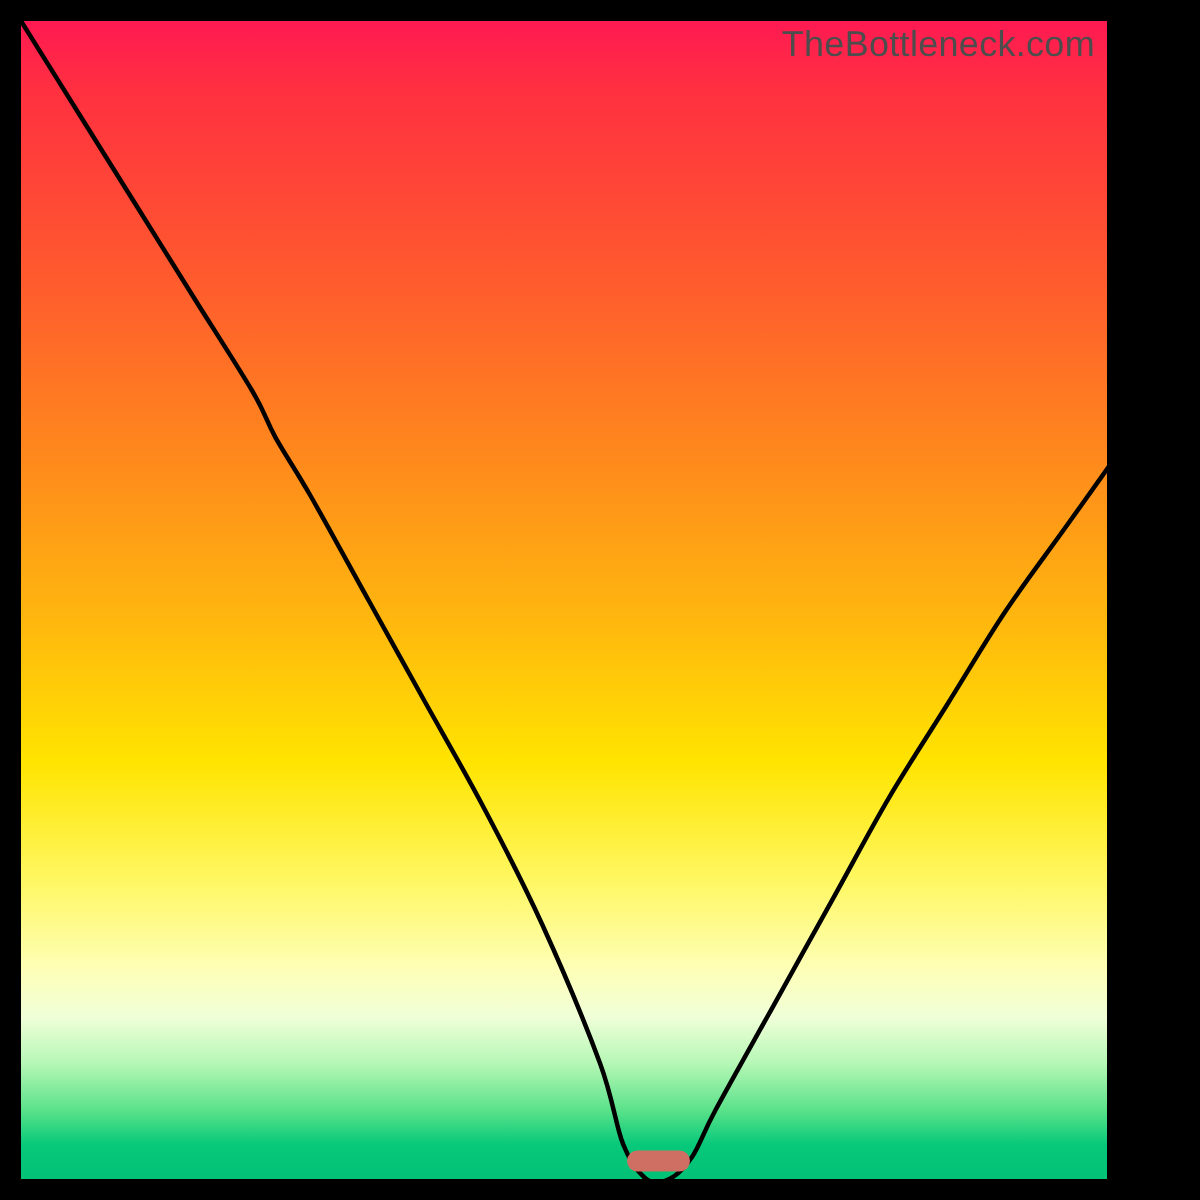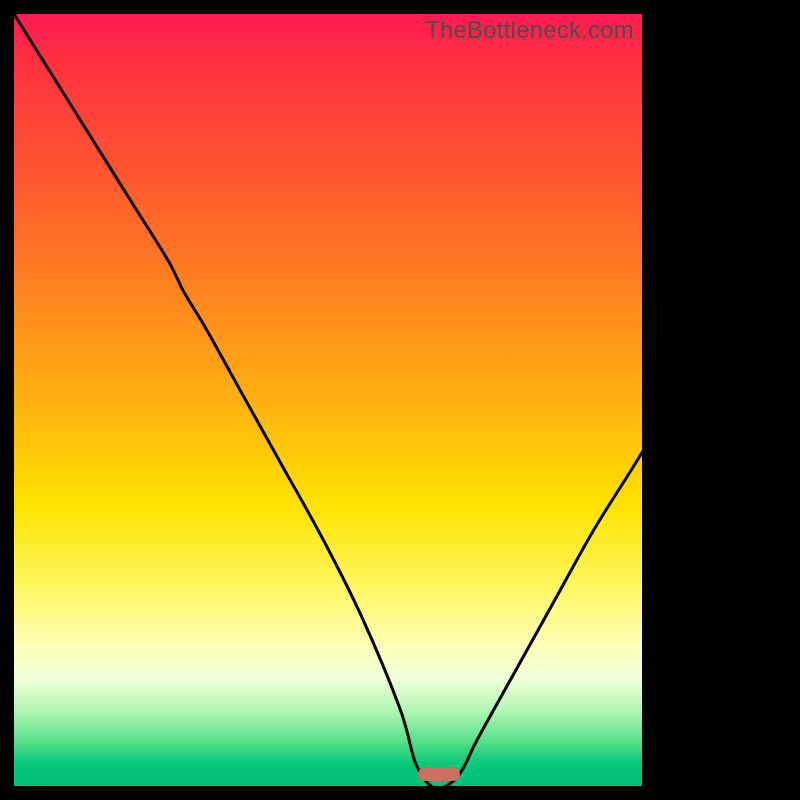--- a/index.html
+++ b/index.html
@@ -14,21 +14,21 @@
   .stage {
     position: relative;
     width: 800px;
     height: 800px;
     background: #000;
   }
   .plot-area {
     position: absolute;
     left: 14px;
     top: 14px;
-    width: 628px;
+    width: 724px;
     height: 772px;
     
     background: linear-gradient(
       to bottom,
       #ff1a52 0%,
       #ff3040 6%,
       #ff5a2e 22%,
       #ff8a1c 38%,
       #ffb80e 52%,
       #ffe400 64%,

